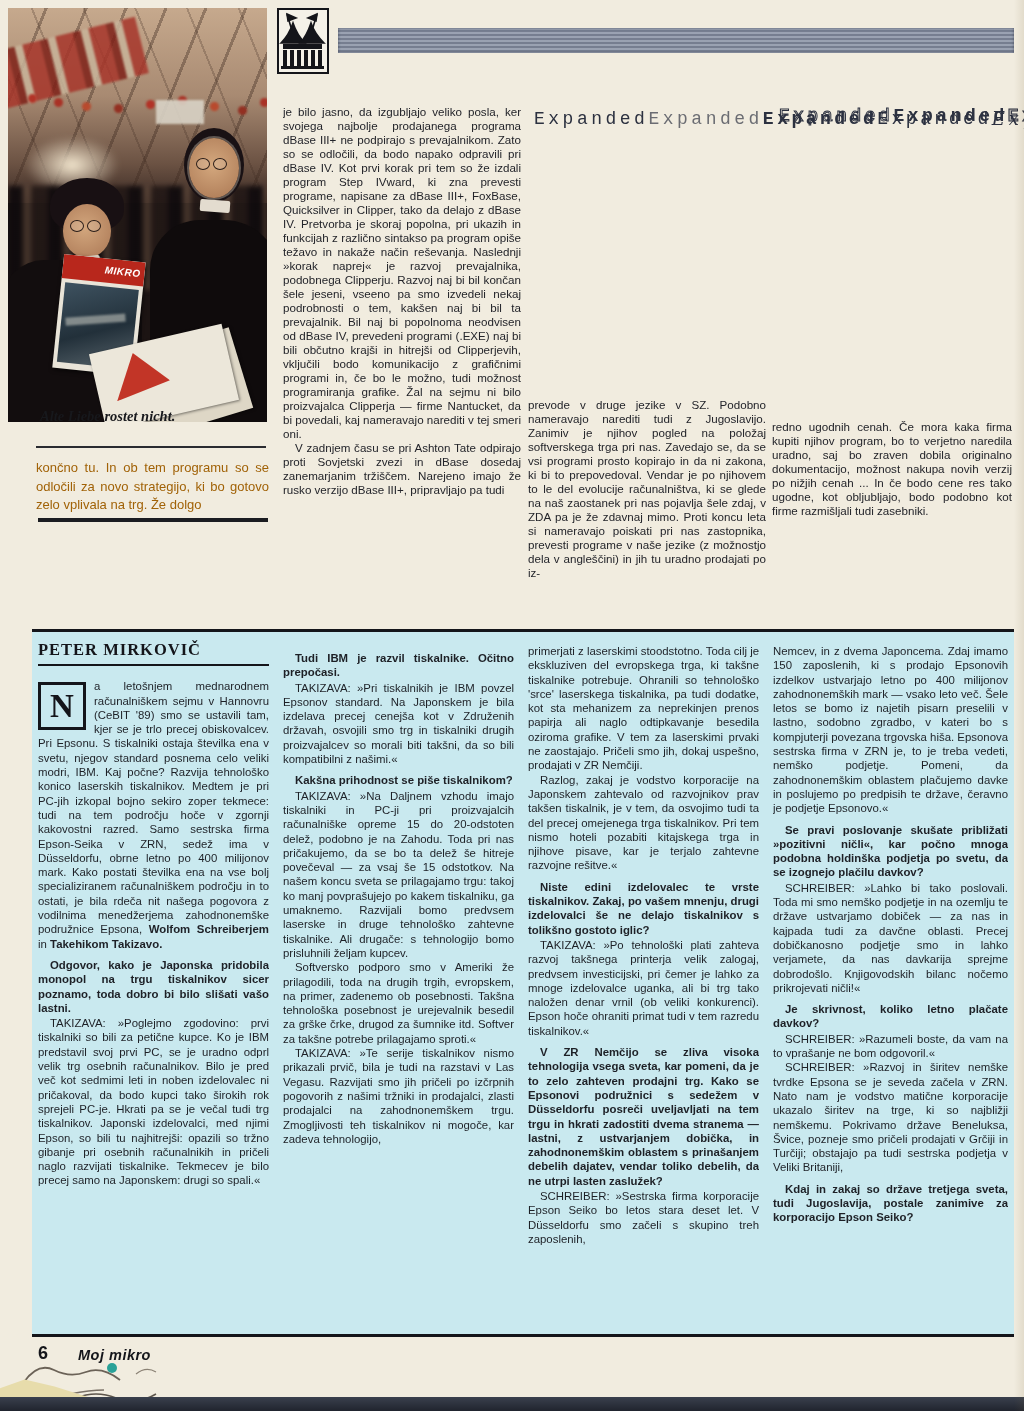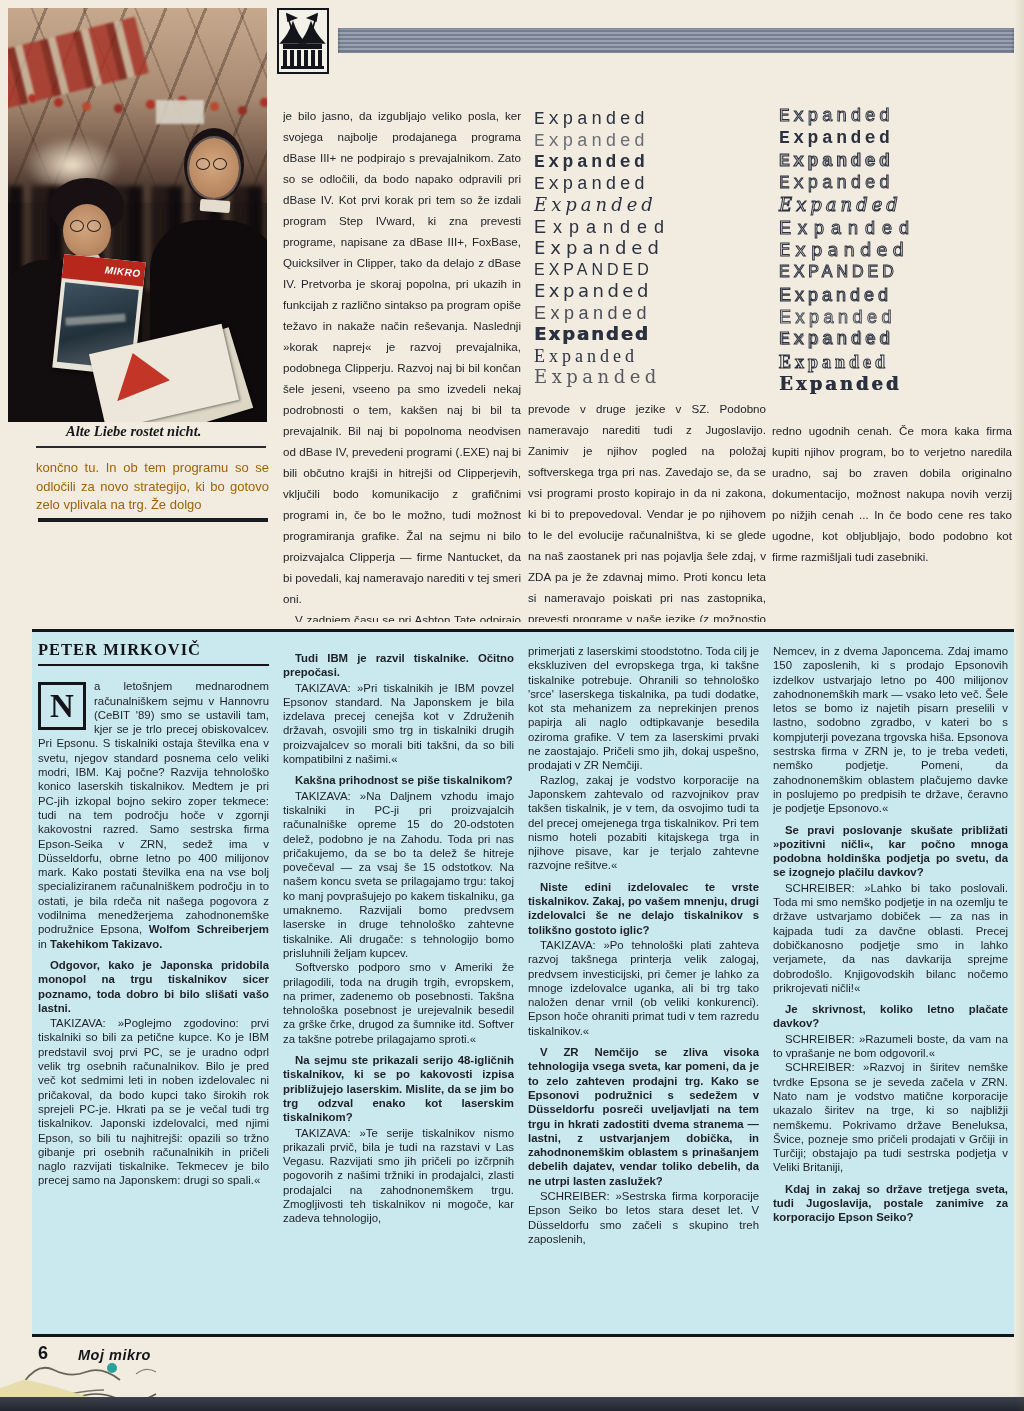--- a/index.html
+++ b/index.html
@@ -60,48 +60,48 @@
   .ph-mag-streak { position:absolute; left:8px; top:58px; width:60px; height:8px; background:rgba(220,220,210,.5);
     transform:rotate(-10deg); filter:blur(1px); }
   .ph-brochure2 { position:absolute; left:96px; top:338px; width:140px; height:84px; transform:rotate(-17deg);
     background:#ded7c6; box-shadow:1px 1px 3px rgba(0,0,0,.5); }
   .ph-brochure { position:absolute; left:88px; top:330px; width:136px; height:78px; transform:rotate(-13deg);
     background:#ece7da; box-shadow:1px 1px 3px rgba(0,0,0,.5); }
   .ph-redtri { position:absolute; left:104px; top:344px; width:56px; height:44px; transform:rotate(-12deg);
     background:#c23527; clip-path:polygon(0 100%, 45% 0, 100% 78%); }
 
   
-  .caption { position:absolute; left:40px; top:422px; width:226px;
-    font:italic bold 14.5px/18px "Liberation Serif", serif; color:#17181c;margin-left:26px; }
+  .caption { position:absolute; left:40px; top:407px; width:226px;
+    font:italic bold 14.5px/18px "Liberation Serif", serif; color:#17181c; }
   .cap-rule { position:absolute; left:36px; top:446px; width:230px; height:2px; background:#2a2b30; }
   .left-para { position:absolute; left:36px; top:459px; width:233px; height:57px; overflow:hidden;
     font:13px/18.5px "Liberation Sans",sans-serif; text-align:justify; color:#a16207; }
   .thick-rule { position:absolute; left:38px; top:518px; width:230px; height:4px; background:#1b1c21; }
 
   
   .logo { position:absolute; left:277px; top:8px; width:52px; height:66px; background:#f4f1e8;
     border:2.5px solid #14151a; box-sizing:border-box; }
   .bar { position:absolute; left:338px; top:28px; width:676px; height:25px;
     background:repeating-linear-gradient(180deg, #9aa2b2 0 2px, #767e90 2px 4px);
     box-shadow:inset 0 0 3px rgba(40,44,58,.6); }
 
   
   .col { position:absolute; overflow:hidden; text-align:justify; }
-  .top-col { font-size:11.6px; line-height:21px; color:#23242a; }
+  .top-col { font-size:11.6px; line-height:14px; color:#23242a; }
   .tcol1 { left:283px; top:105px; width:238px; height:517px; }
   .tcol2 { left:528px; top:398px; width:238px; height:224px; }
   .tcol3 { left:772px; top:420px; width:240px; height:202px; }
 
   .blk { margin:0; }
   .blk.a { text-indent:12px; }
   .blk.q { font-weight:bold; text-indent:12px; margin:7px 0 1px; }
   .blk strong { font-weight:bold; }
 
   
-  .xcol { position:absolute; display:flex; flex-direction:column; justify-content:space-between; }
+  .xcol { position:absolute; display:flex; flex-direction:row; justify-content:space-between; }
   .xleft  { left:534px; top:109px; width:232px; height:278px; }
   .xright { left:779px; top:106px; width:238px; height:288px; }
   .xword { font-size:18px; line-height:20px; color:#2c3140; white-space:nowrap; }
   .v-tw,.v-tw-light,.v-tw-bold,.v-tw-reg,.v-o-tw,.v-b-tw,.v-hatch,.v-dot,.v-o-orn
     { font-family:"Liberation Mono",monospace; letter-spacing:3.5px; }
   .v-tw-light { opacity:.68; }
   .v-tw-bold,.v-b-tw { font-weight:bold; }
   .v-ital,.v-o-ital { font-family:"DejaVu Serif",serif; font-style:italic; letter-spacing:4px; }
   .v-sans-sp,.v-o-sans { letter-spacing:7px; }
   .v-round,.v-o-round { font-family:"DejaVu Sans",sans-serif; letter-spacing:5px; }
@@ -260,21 +260,20 @@
         <p class="blk q"><span>Odgovor, kako je Japonska pridobila monopol na trgu tiskalnikov sicer poznamo, toda dobro bi bilo slišati vašo lastni.</span></p>
         <p class="blk a"><span>TAKIZAVA: »Poglejmo zgodovino: prvi tiskalniki so bili za petične kupce. Ko je IBM predstavil svoj prvi PC, se je uradno odprl velik trg osebnih računalnikov. Bilo je pred več kot sedmimi leti in noben izdelovalec ni pričakoval, da bodo kupci tako širokih rok sprejeli PC-je. Hkrati pa se je večal tudi trg tiskalnikov. Japonski izdelovalci, med njimi Epson, so bili tu najhitrejši: opazili so tržno gibanje pri osebnih računalnikih in pričeli naglo razvijati tiskalnike. Tekmecev je bilo precej samo na Japonskem: drugi so spali.«</span></p>
       </div>
   </div>
   <div class="col iv-col ic2">
       <p class="blk q"><span>Tudi IBM je razvil tiskalnike. Očitno prepočasi.</span></p>
       <p class="blk a"><span>TAKIZAVA: »Pri tiskalnikih je IBM povzel Epsonov standard. Na Japonskem je bila izdelava precej cenejša kot v Združenih državah, osvojili smo trg in tiskalniki drugih proizvajalcev so morali biti takšni, da so bili kompatibilni z našimi.«</span></p>
       <p class="blk q"><span>Kakšna prihodnost se piše tiskalnikom?</span></p>
       <p class="blk a"><span>TAKIZAVA: »Na Daljnem vzhodu imajo tiskalniki in PC-ji pri proizvajalcih računalniške opreme 15 do 20-odstoten delež, podobno je na Zahodu. Toda pri nas pričakujemo, da se bo ta delež še hitreje povečeval — za vsaj še 15 odstotkov. Na našem koncu sveta se prilagajamo trgu: takoj ko manj povprašujejo po kakem tiskalniku, ga umaknemo. Razvijali bomo predvsem laserske in druge tehnološko zahtevne tiskalnike. Ali drugače: s tehnologijo bomo prisluhnili željam kupcev.</span></p>
       <p class="blk a"><span>Softversko podporo smo v Ameriki že prilagodili, toda na drugih trgih, evropskem, na primer, zadenemo ob posebnosti. Takšna tehnološka posebnost je urejevalnik besedil za grške črke, drugod za šumnike itd. Softver za takšne potrebe prilagajamo sproti.«</span></p>
-      <p class="blk q"><span>Na sejmu ste prikazali serijo 48-igličnih tiskalnikov, ki se po kakovosti izpisa približujejo laserskim. Mislite, da se jim bo trg odzval enako kot laserskim tiskalnikom?</span></p>
       <p class="blk a"><span>TAKIZAVA: »Te serije tiskalnikov nismo prikazali prvič, bila je tudi na razstavi v Las Vegasu. Razvijati smo jih pričeli po izčrpnih pogovorih z našimi tržniki in prodajalci, zlasti prodajalci na zahodnonemškem trgu. Zmogljivosti teh tiskalnikov ni mogoče, kar zadeva tehnologijo,</span></p>
     </div>
   <div class="col iv-col ic3">
       <p class="blk cont"><span>primerjati z laserskimi stoodstotno. Toda cilj je ekskluziven del evropskega trga, ki takšne tiskalnike potrebuje. Ohranili so tehnološko 'srce' laserskega tiskalnika, pa tudi dodatke, kot sta mehanizem za neprekinjen prenos papirja ali naglo odtipkavanje besedila oziroma grafike. V tem za laserskimi prvaki ne zaostajajo. Pričeli smo jih, dokaj uspešno, prodajati v ZR Nemčiji.</span></p>
       <p class="blk a"><span>Razlog, zakaj je vodstvo korporacije na Japonskem zahtevalo od razvojnikov prav takšen tiskalnik, je v tem, da osvojimo tudi ta del precej omejenega trga tiskalnikov. Pri tem nismo hoteli pozabiti kitajskega trga in njihove pisave, kar je terjalo zahtevne razvojne rešitve.«</span></p>
       <p class="blk q"><span>Niste edini izdelovalec te vrste tiskalnikov. Zakaj, po vašem mnenju, drugi izdelovalci še ne delajo tiskalnikov s tolikšno gostoto iglic?</span></p>
       <p class="blk a"><span>TAKIZAVA: »Po tehnološki plati zahteva razvoj takšnega printerja velik zalogaj, predvsem investicijski, pri čemer je lahko za mnoge izdelovalce uganka, ali bi trg tako naložen denar vrnil (ob veliki konkurenci). Epson hoče ohraniti primat tudi v tem razredu tiskalnikov.«</span></p>
       <p class="blk q"><span>V ZR Nemčijo se zliva visoka tehnologija vsega sveta, kar pomeni, da je to zelo zahteven prodajni trg. Kako se Epsonovi podružnici s sedežem v Düsseldorfu posreči uveljavljati na tem trgu in hkrati zadostiti dvema stranema — lastni, z ustvarjanjem dobička, in zahodnonemškim oblastem s prinašanjem debelih dajatev, vendar toliko debelih, da ne utrpi lasten zaslužek?</span></p>
       <p class="blk a"><span>SCHREIBER: »Sestrska firma korporacije Epson Seiko bo letos stara deset let. V Düsseldorfu smo začeli s skupino treh zaposlenih,</span></p>
     </div>

